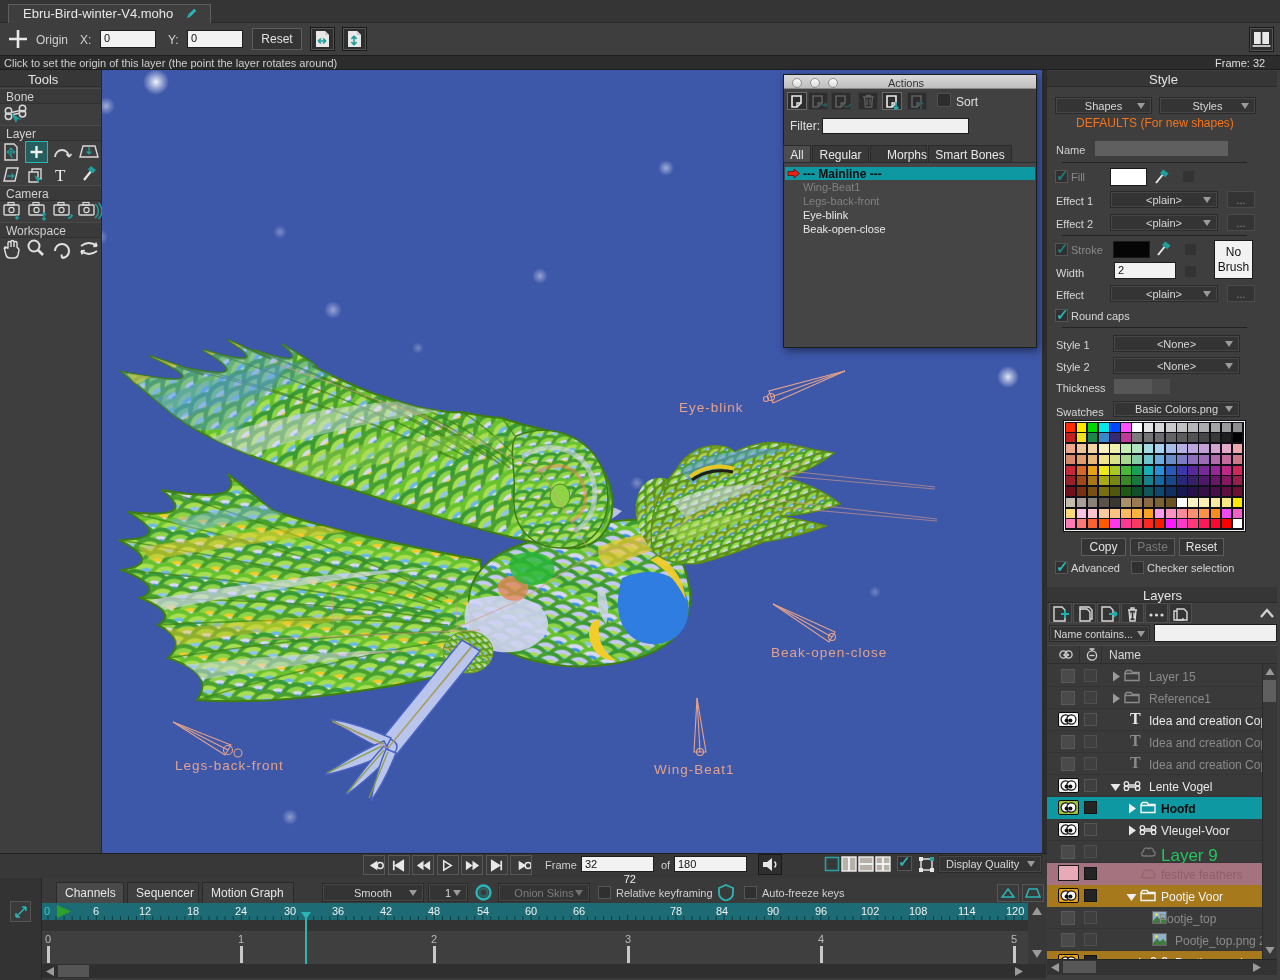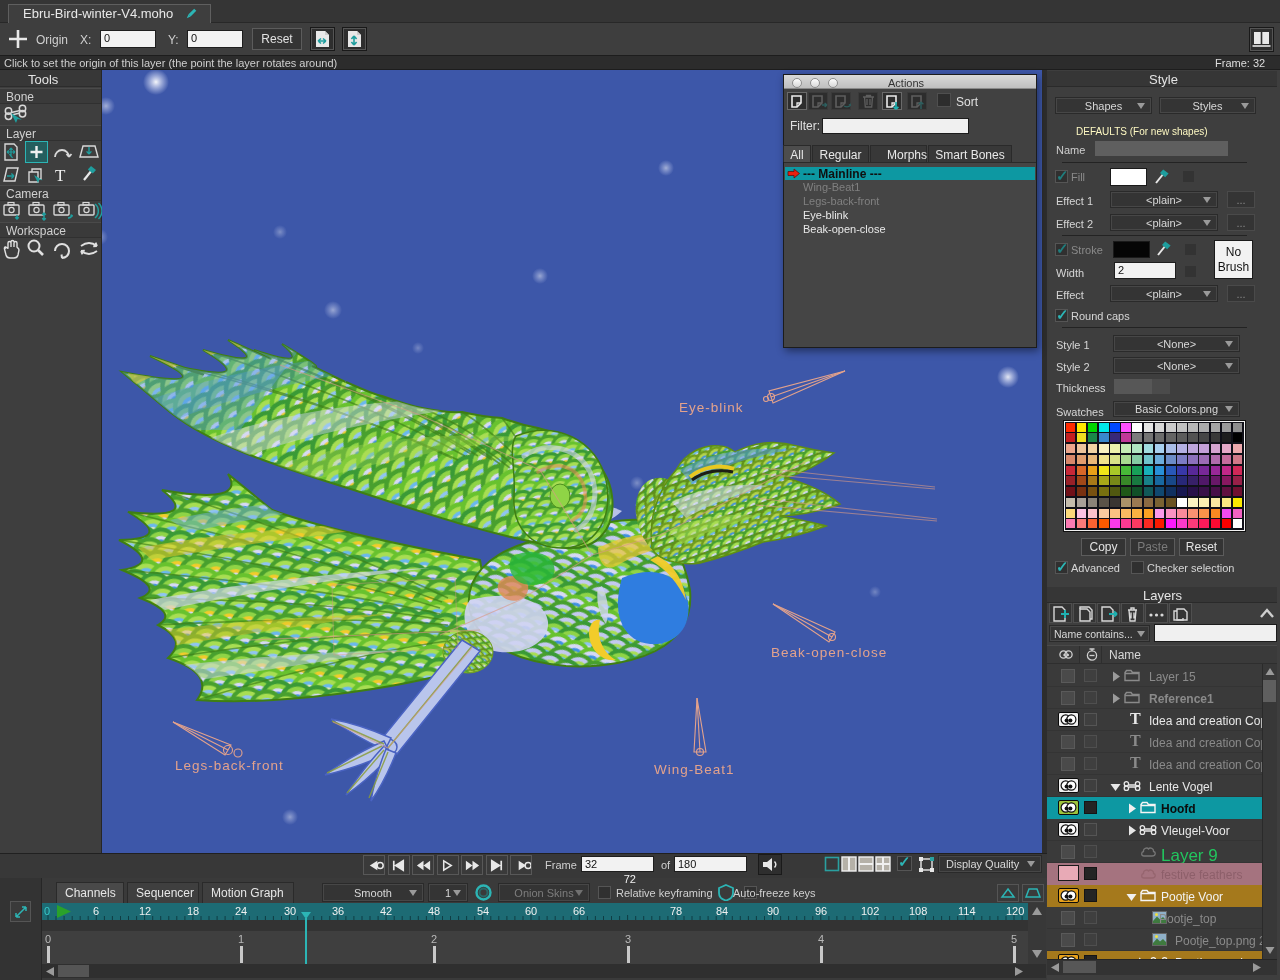--- a/index.html
+++ b/index.html
@@ -1450,21 +1450,21 @@
 <circle cx="9.5" cy="9.5" r="7" fill="none" stroke="#2cb5b5" stroke-width="2.4"></circle>
 <circle cx="9.5" cy="9.5" r="4" fill="none" stroke="#286868" stroke-width="2"></circle>
   </svg>
 <div class="dd" style="left:498px;top:883px;width:92px;height:19px;color:#7d7d7d">Onion Skins<span class="ar" style="border-top-color:#707070"></span></div>
 <div class="chk" style="left:598px;top:886px"></div>
 <div class="abs txt" style="left:616px;top:887px;color:#d0d0d0">Relative keyframing</div>
 <svg class="abs" style="left:718px;top:884px" width="16" height="17" viewBox="0 0 16 17">
 <path d="M8 1 L15 4 V9 C15 13 12 15.5 8 16.5 C4 15.5 1 13 1 9 V4 Z" fill="none" stroke="#2cb5b5" stroke-width="1.8"></path>
   </svg>
 <div class="chk" style="left:744px;top:886px"></div>
-<div class="abs txt" style="left:733px;top:887px;color:#d0d0d0">Auto-freeze keys</div>
+<div class="abs txt" style="left:762px;top:887px;color:#d0d0d0">Auto-freeze keys</div>
 <div class="abs" style="left:997px;top:884px;width:22px;height:18px;background:#3a3a3a;border:1px solid #555"></div>
 <svg class="abs" style="left:1000px;top:887px" width="16" height="12" viewBox="0 0 16 12">
     <path d="M8 2 L14 10 H2 Z" fill="none" stroke="#2cb5b5" stroke-width="1.5"></path>
   </svg>
 <div class="abs" style="left:1022px;top:884px;width:22px;height:18px;background:#3a3a3a;border:1px solid #555"></div>
 <svg class="abs" style="left:1024px;top:887px" width="18" height="12" viewBox="0 0 18 12">
     <path d="M5 2 H13 L16 10 H2 Z" fill="none" stroke="#2cb5b5" stroke-width="1.5"></path>
   </svg>
 <div class="abs" style="left:1277px;top:70px;width:3px;height:910px;background:#2e2e2e"></div>
 <div class="abs" style="left:42px;top:903px;width:986px;height:17px;background:#1d6b74"></div>
@@ -1716,21 +1716,21 @@
     <div class="abs txt" style="left:102px;top:6px;font-size:12px;color:#8a8a8a;font-weight:normal">Layer 15</div>
     <div class="abs" style="left:0;top:44px;width:215px;height:1px;background:#343434"></div>
     <div class="abs" style="left:14px;top:27px;width:14px;height:14px;background:#4a4a4a;border:1px solid #5a5a5a"></div>
     <div class="abs" style="left:37px;top:27px;width:13px;height:13px;background:#3f3f3f;border:1px solid #4f4f4f"></div>
     <svg class="abs" style="left:65px;top:29px" width="9" height="11" viewBox="0 0 9 11">
       <path d="M1 0.5 V10.5 L8 5.5 Z" fill="#9a9a9a"></path>
     </svg>
     <svg class="abs" style="left:77px;top:27px" width="16" height="13" viewBox="0 0 16 13">
       <path d="M1 3.5 V11.5 H15 V3.5 H8.5 L7 1.5 H2.5 L1 3.5 Z M1 4.5 H15" fill="none" stroke="#8a8a8a" stroke-width="1.4"></path>
     </svg>
-    <div class="abs txt" style="left:102px;top:28px;font-size:12px;color:#8a8a8a;font-weight:bold">Reference1</div>
+    <div class="abs txt" style="left:102px;top:28px;font-size:12px;color:#8a8a8a;font-weight:normal">Reference1</div>
     <div class="abs" style="left:0;top:66px;width:215px;height:1px;background:#343434"></div>
     <div class="abs" style="left:11px;top:48px;width:21px;height:15px;background:#f0f0f0;border:1px solid #0a0a0a;border-radius:2px"></div>
     <svg class="abs" style="left:12px;top:49px" width="19" height="13" viewBox="0 0 19 13">
       <circle cx="6.7" cy="6.5" r="4.6" fill="#ffffff" stroke="#111" stroke-width="1.2"></circle>
       <circle cx="12.3" cy="6.5" r="4.6" fill="#ffffff" stroke="#111" stroke-width="1.2"></circle>
       <circle cx="7.6" cy="7.4" r="2" fill="#111"></circle>
       <circle cx="11.4" cy="7.4" r="2" fill="#111"></circle>
     </svg>
     <div class="abs" style="left:37px;top:49px;width:13px;height:13px;background:#3f3f3f;border:1px solid #555"></div>
     <div class="abs" style="left:83px;top:46px;color:#e8e8e8;font-size:16px;font-family:'Liberation Serif',serif;font-weight:bold">T</div>
@@ -1890,21 +1890,21 @@
   </svg>
 <div class="abs" style="left:1063px;top:961px;width:33px;height:12px;background:#575757"></div>
 <svg class="abs" style="left:1252px;top:962px" width="10" height="11" viewBox="0 0 10 11">
     <path d="M1 1 L9 5.5 L1 10 Z" fill="#9a9a9a"></path>
   </svg>
 <div class="abs" style="left:1047px;top:70px;width:233px;height:516px;background:#3e3e3e"></div>
 <div class="abs" style="left:1047px;top:71px;width:230px;height:16px;background:#363636;border-bottom:1px solid #2a2a2a"></div>
 <div class="abs txt" style="left:1149px;top:72px;font-size:13px;color:#e4e4e4">Style</div>
 <div class="dd" style="left:1055px;top:97px;width:97px;height:17px;color:#d8d8d8">Shapes<span class="ar" style="border-top-color:#9a9a9a"></span></div>
 <div class="dd" style="left:1159px;top:97px;width:97px;height:17px;color:#d8d8d8">Styles<span class="ar" style="border-top-color:#9a9a9a"></span></div>
-<div class="abs txt" style="left:1076px;top:126px;font-size:10px;color:#fef9c3">DEFAULTS (For new shapes)</div>
+<div class="abs txt" style="left:1076px;top:116px;font-size:12px;color:#f97316">DEFAULTS (For new shapes)</div>
 <div class="abs txt" style="left:1056px;top:144px;color:#cfcfcf">Name</div>
 <div class="abs" style="left:1095px;top:141px;width:133px;height:15px;background:#5f5f5f"></div>
 <div class="sep" style="left:1062px;top:162px;width:185px"></div>
 <div class="chk on dimck" style="left:1055px;top:170px"></div>
 <div class="abs txt dim" style="left:1071px;top:171px">Fill</div>
 <div class="abs" style="left:1110px;top:168px;width:37px;height:18px;background:#ffffff;border:1px solid #1a1a1a"></div>
 <svg class="abs" style="left:1153px;top:168px" width="18" height="18" viewBox="0 0 18 18">
 <path d="M3 15 L11 5" stroke="#e8e8e8" stroke-width="2"></path>
     <path d="M10.2 1.4 l5.4 4.2 l-3.4 3.6 l-5.2 -4.2 Z" fill="#1f9e9e"></path>
   </svg>

